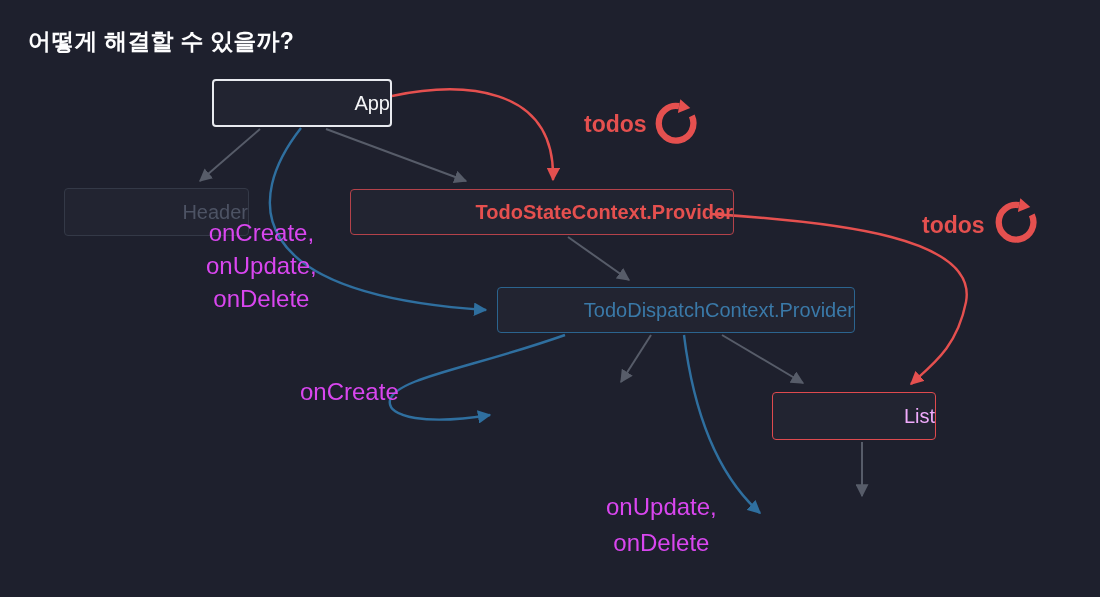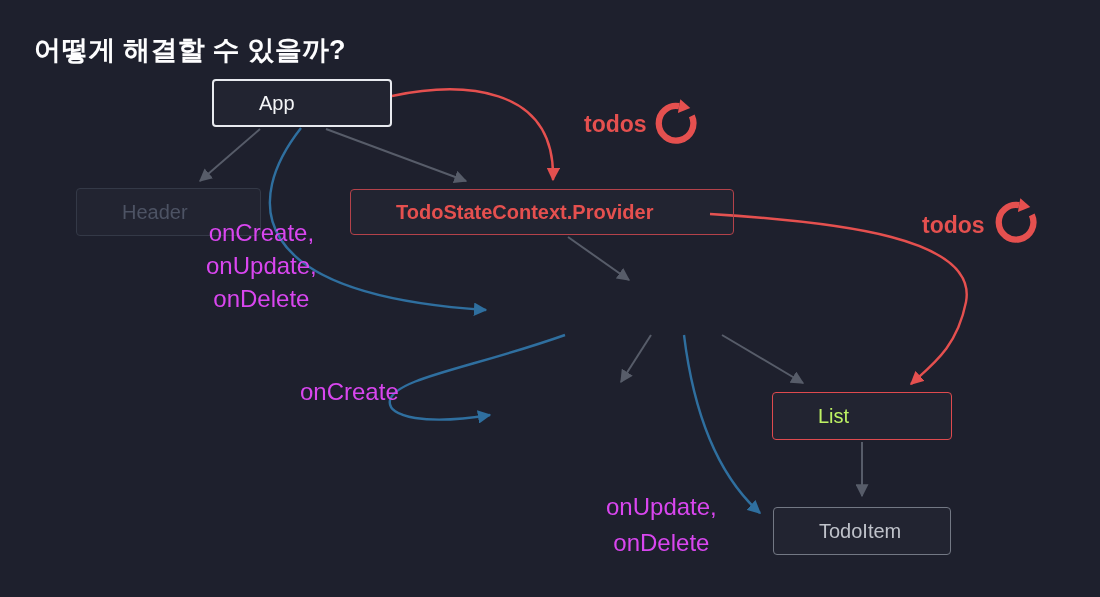--- a/index.html
+++ b/index.html
@@ -2,39 +2,39 @@
 <html><head>
 <meta charset="utf-8">
 <style>
   html,body{margin:0;padding:0;background:#161822;}
   .stage{
     position:relative;width:1100px;height:597px;overflow:hidden;
     background:#1e202d;
     font-family:"Liberation Sans","DejaVu Sans",sans-serif;
   }
   .page-title{
-    position:absolute;left:16px;top:14px;margin:18px;
-    font-size:27px;font-weight:700;color:#fdfdfe;letter-spacing:.2px;
+    position:absolute;left:16px;top:14px;margin:12px;
+    font-size:23px;font-weight:700;color:#fdfdfe;letter-spacing:.2px;
   }
   svg.edges{position:absolute;left:0;top:0;width:1100px;height:597px;}
   .edge-gray{stroke:#575c69;stroke-width:2;fill:none;}
   .edge-red{stroke:#e5504f;stroke-width:2.4;fill:none;}
   .edge-blue{stroke:#2f6f9f;stroke-width:2.4;fill:none;}
   .node{
-    position:absolute;display:flex;align-items:center;justify-content:flex-start;
+    position:absolute;display:flex;align-items:center;justify-content:flex-end;
     border-radius:4px;font-size:20px;background:rgba(255,255,255,0.02);
     box-sizing:border-box;
     padding-left:45px;
   }
   .node-app{left:212px;top:79px;width:180px;height:48px;border:2px solid #e8eaef;color:#f4f5f7;}
-  .node-header{left:64px;top:188px;width:185px;height:48px;border:1.5px solid #343947;color:#4d5364;margin-left:12px;}
+  .node-header{left:64px;top:188px;width:185px;height:48px;border:1.5px solid #343947;color:#4d5364;}
   .node-state{left:350px;top:189px;width:384px;height:46px;border:1.5px solid #b4424a;color:#e5504f;font-weight:600;}
   .node-dispatch{left:497px;top:287px;width:358px;height:46px;border:1.5px solid #2b648f;color:#3a79a8;}
   .node-editor{left:500px;top:392px;width:180px;height:48px;border:1.5px solid #3f444e;color:#7f838e;}
-  .node-list{left:772px;top:392px;width:180px;height:48px;border:1.5px solid #df4a4e;color:#bef264;}
+  .node-list{left:772px;top:392px;width:164px;height:48px;border:1.5px solid #df4a4e;color:#f0abfc;}
   .node-todoitem{left:773px;top:507px;width:178px;height:48px;border:1.5px solid #737884;color:#bfc2ca;}
   .lbl{position:absolute;margin:4px;}
   .lbl-red{color:#e5504f;font-weight:700;font-size:23px;}
   .lbl-blue{color:#d946ef;font-weight:500;font-size:24px;text-align:center;}
   .lbl-todos-top{left:580px;top:107px;}
   .lbl-todos-right{left:918px;top:208px;}
   .lbl-dispatch-props{left:202px;top:212px;line-height:33px;}
   .lbl-editor-prop{left:296px;top:374px;}
   .lbl-todoitem-props{left:602px;top:485px;line-height:36px;}
   .refresh{position:absolute;width:52px;height:52px;}
@@ -75,25 +75,25 @@
 
   <div class="node node-app">
     <span>App</span>
   </div>
   <div class="node node-header">
     <span>Header</span>
   </div>
   <div class="node node-state">
     <span>TodoStateContext.Provider</span>
   </div>
+  <div class="node node-dispatch">
+    <span>TodoDispatchContext.Provider</span>
+  </div>
   <div class="node node-list">
     <span>List</span>
-  </div>
-  <div class="node node-todoitem">
-    <span>TodoItem</span>
   </div>
 
   <p class="lbl lbl-red lbl-todos-top">todos</p>
   <svg class="refresh refresh-top" viewBox="0 0 48 48">
     <path d="M 39.5 20.2 A 16 16 0 1 1 27.8 11.2" fill="none" stroke="#e5504f" stroke-width="5.8"></path>
     <polygon points="26.7,17.6 28.9,4.8 38.1,13.0" fill="#e5504f"></polygon>
   </svg>
 
   <p class="lbl lbl-red lbl-todos-right">todos</p>
   <svg class="refresh refresh-right" viewBox="0 0 48 48">

